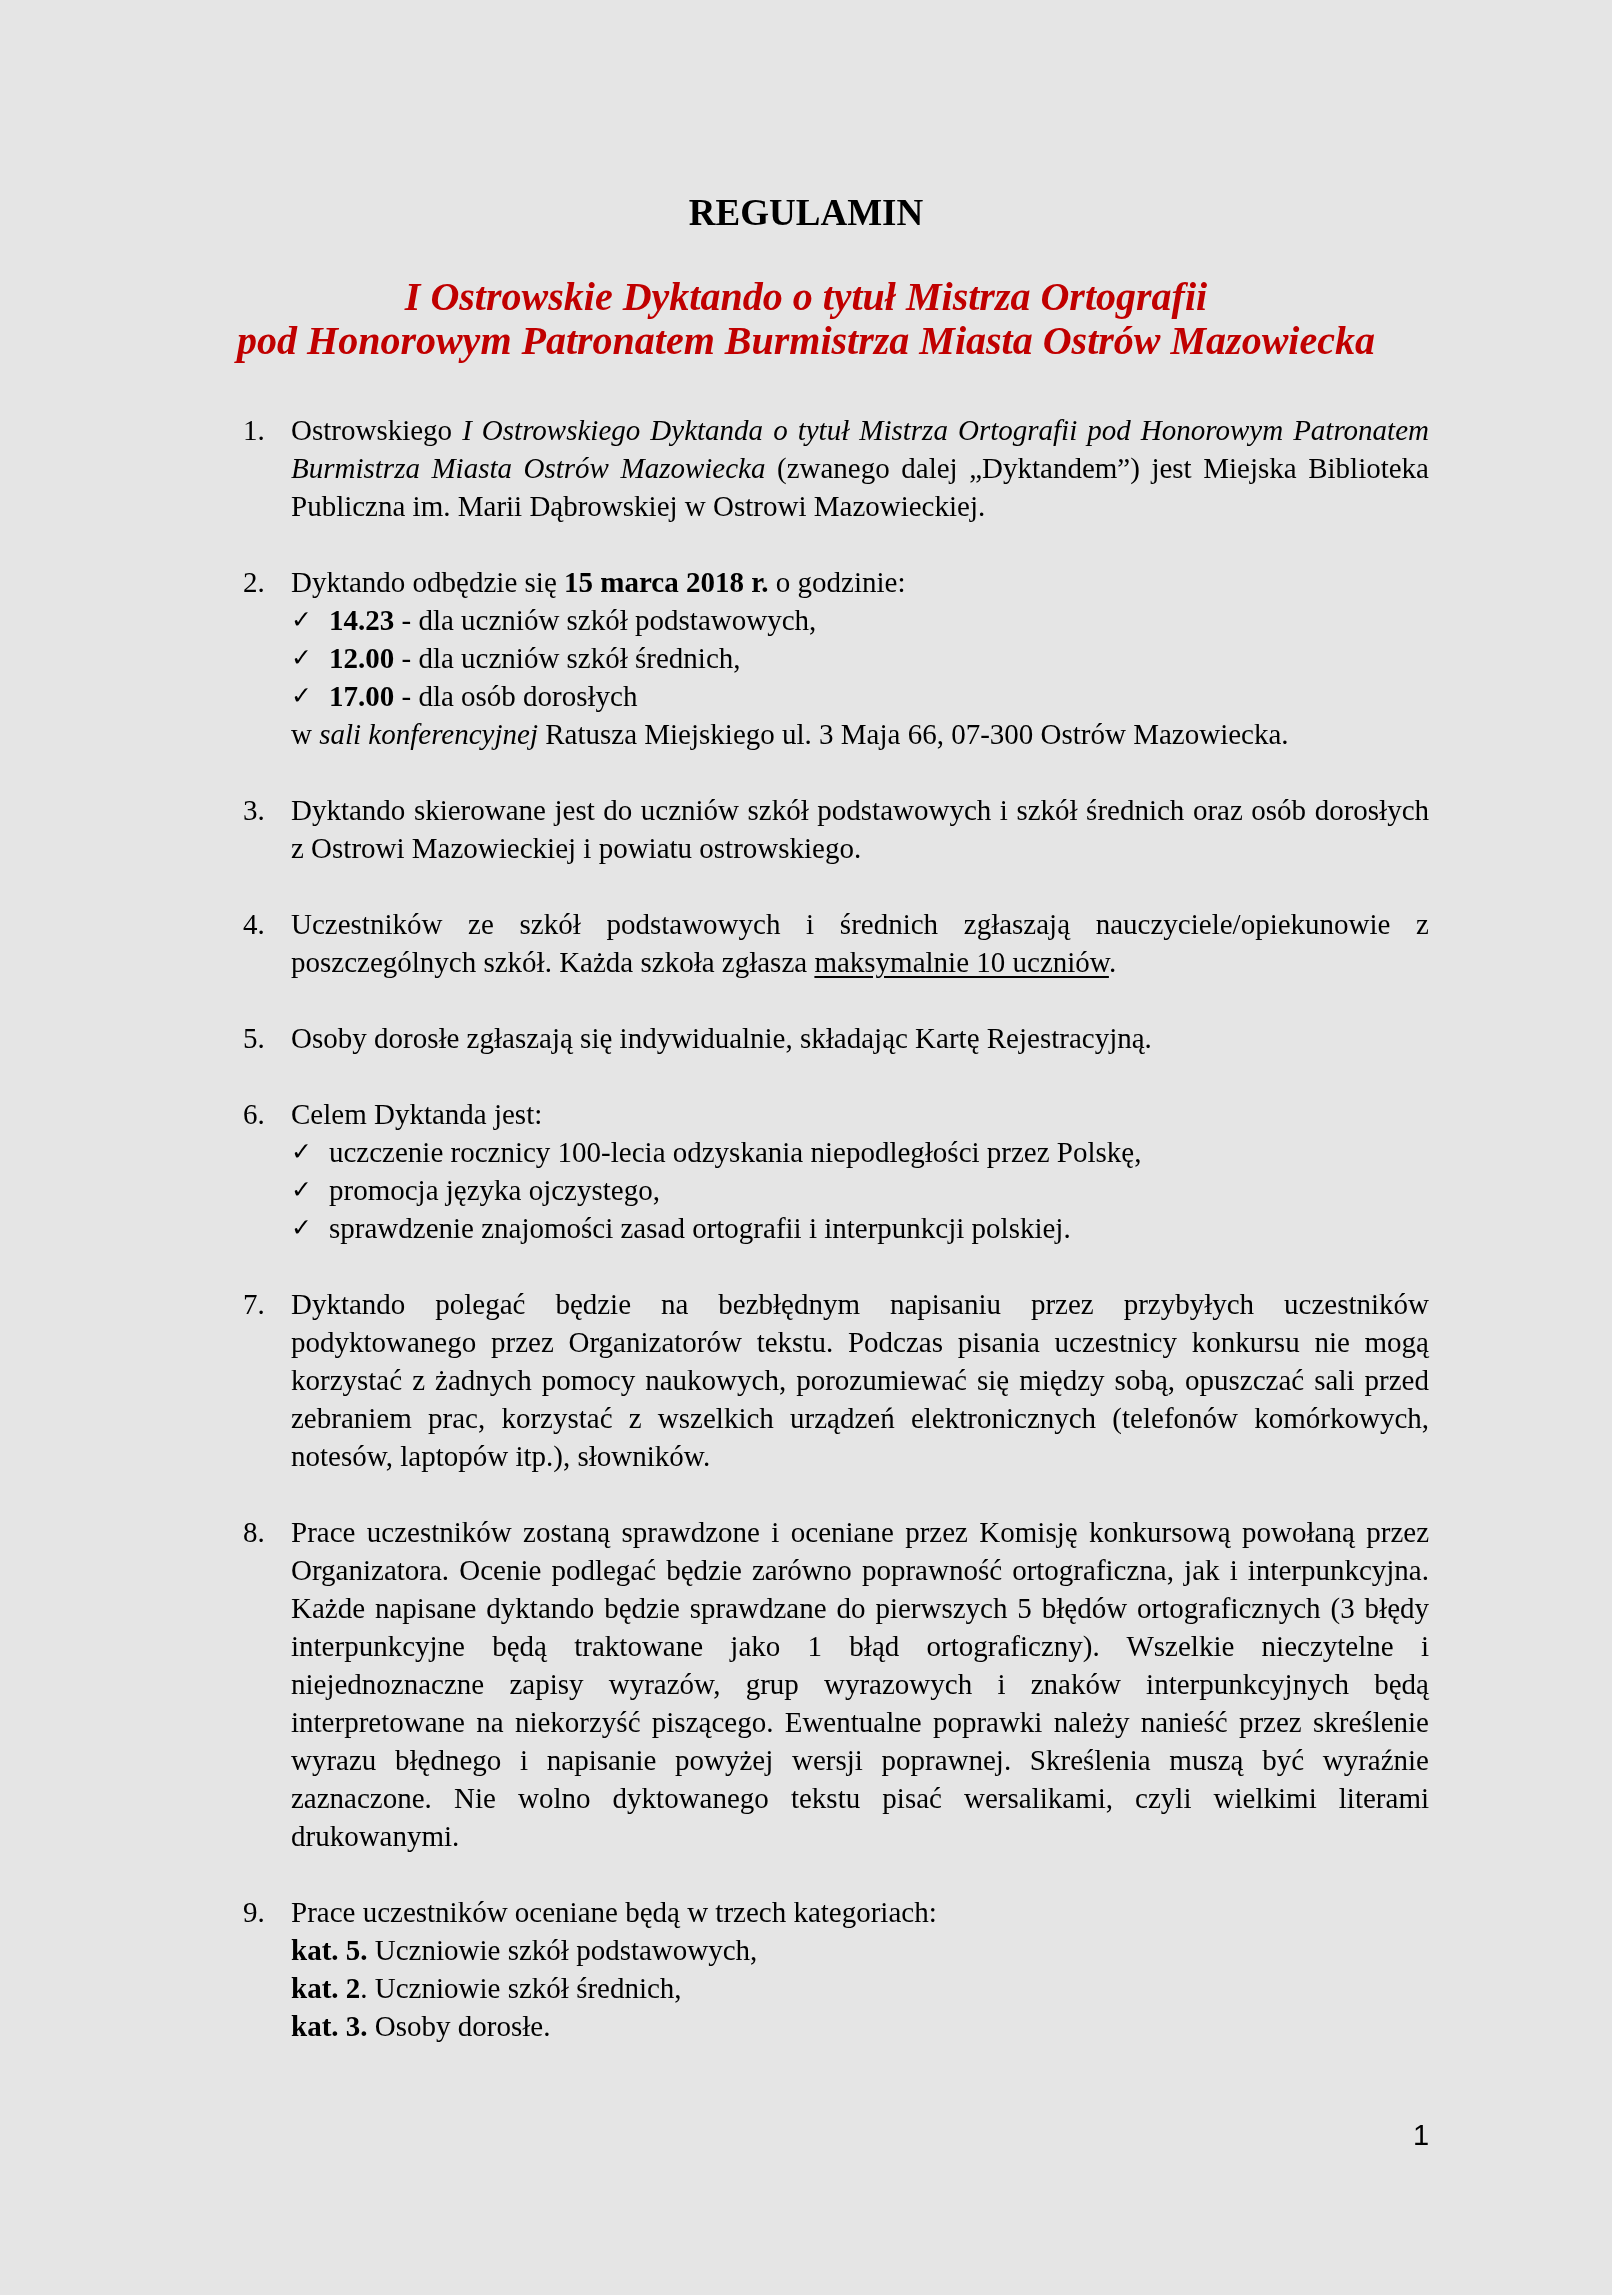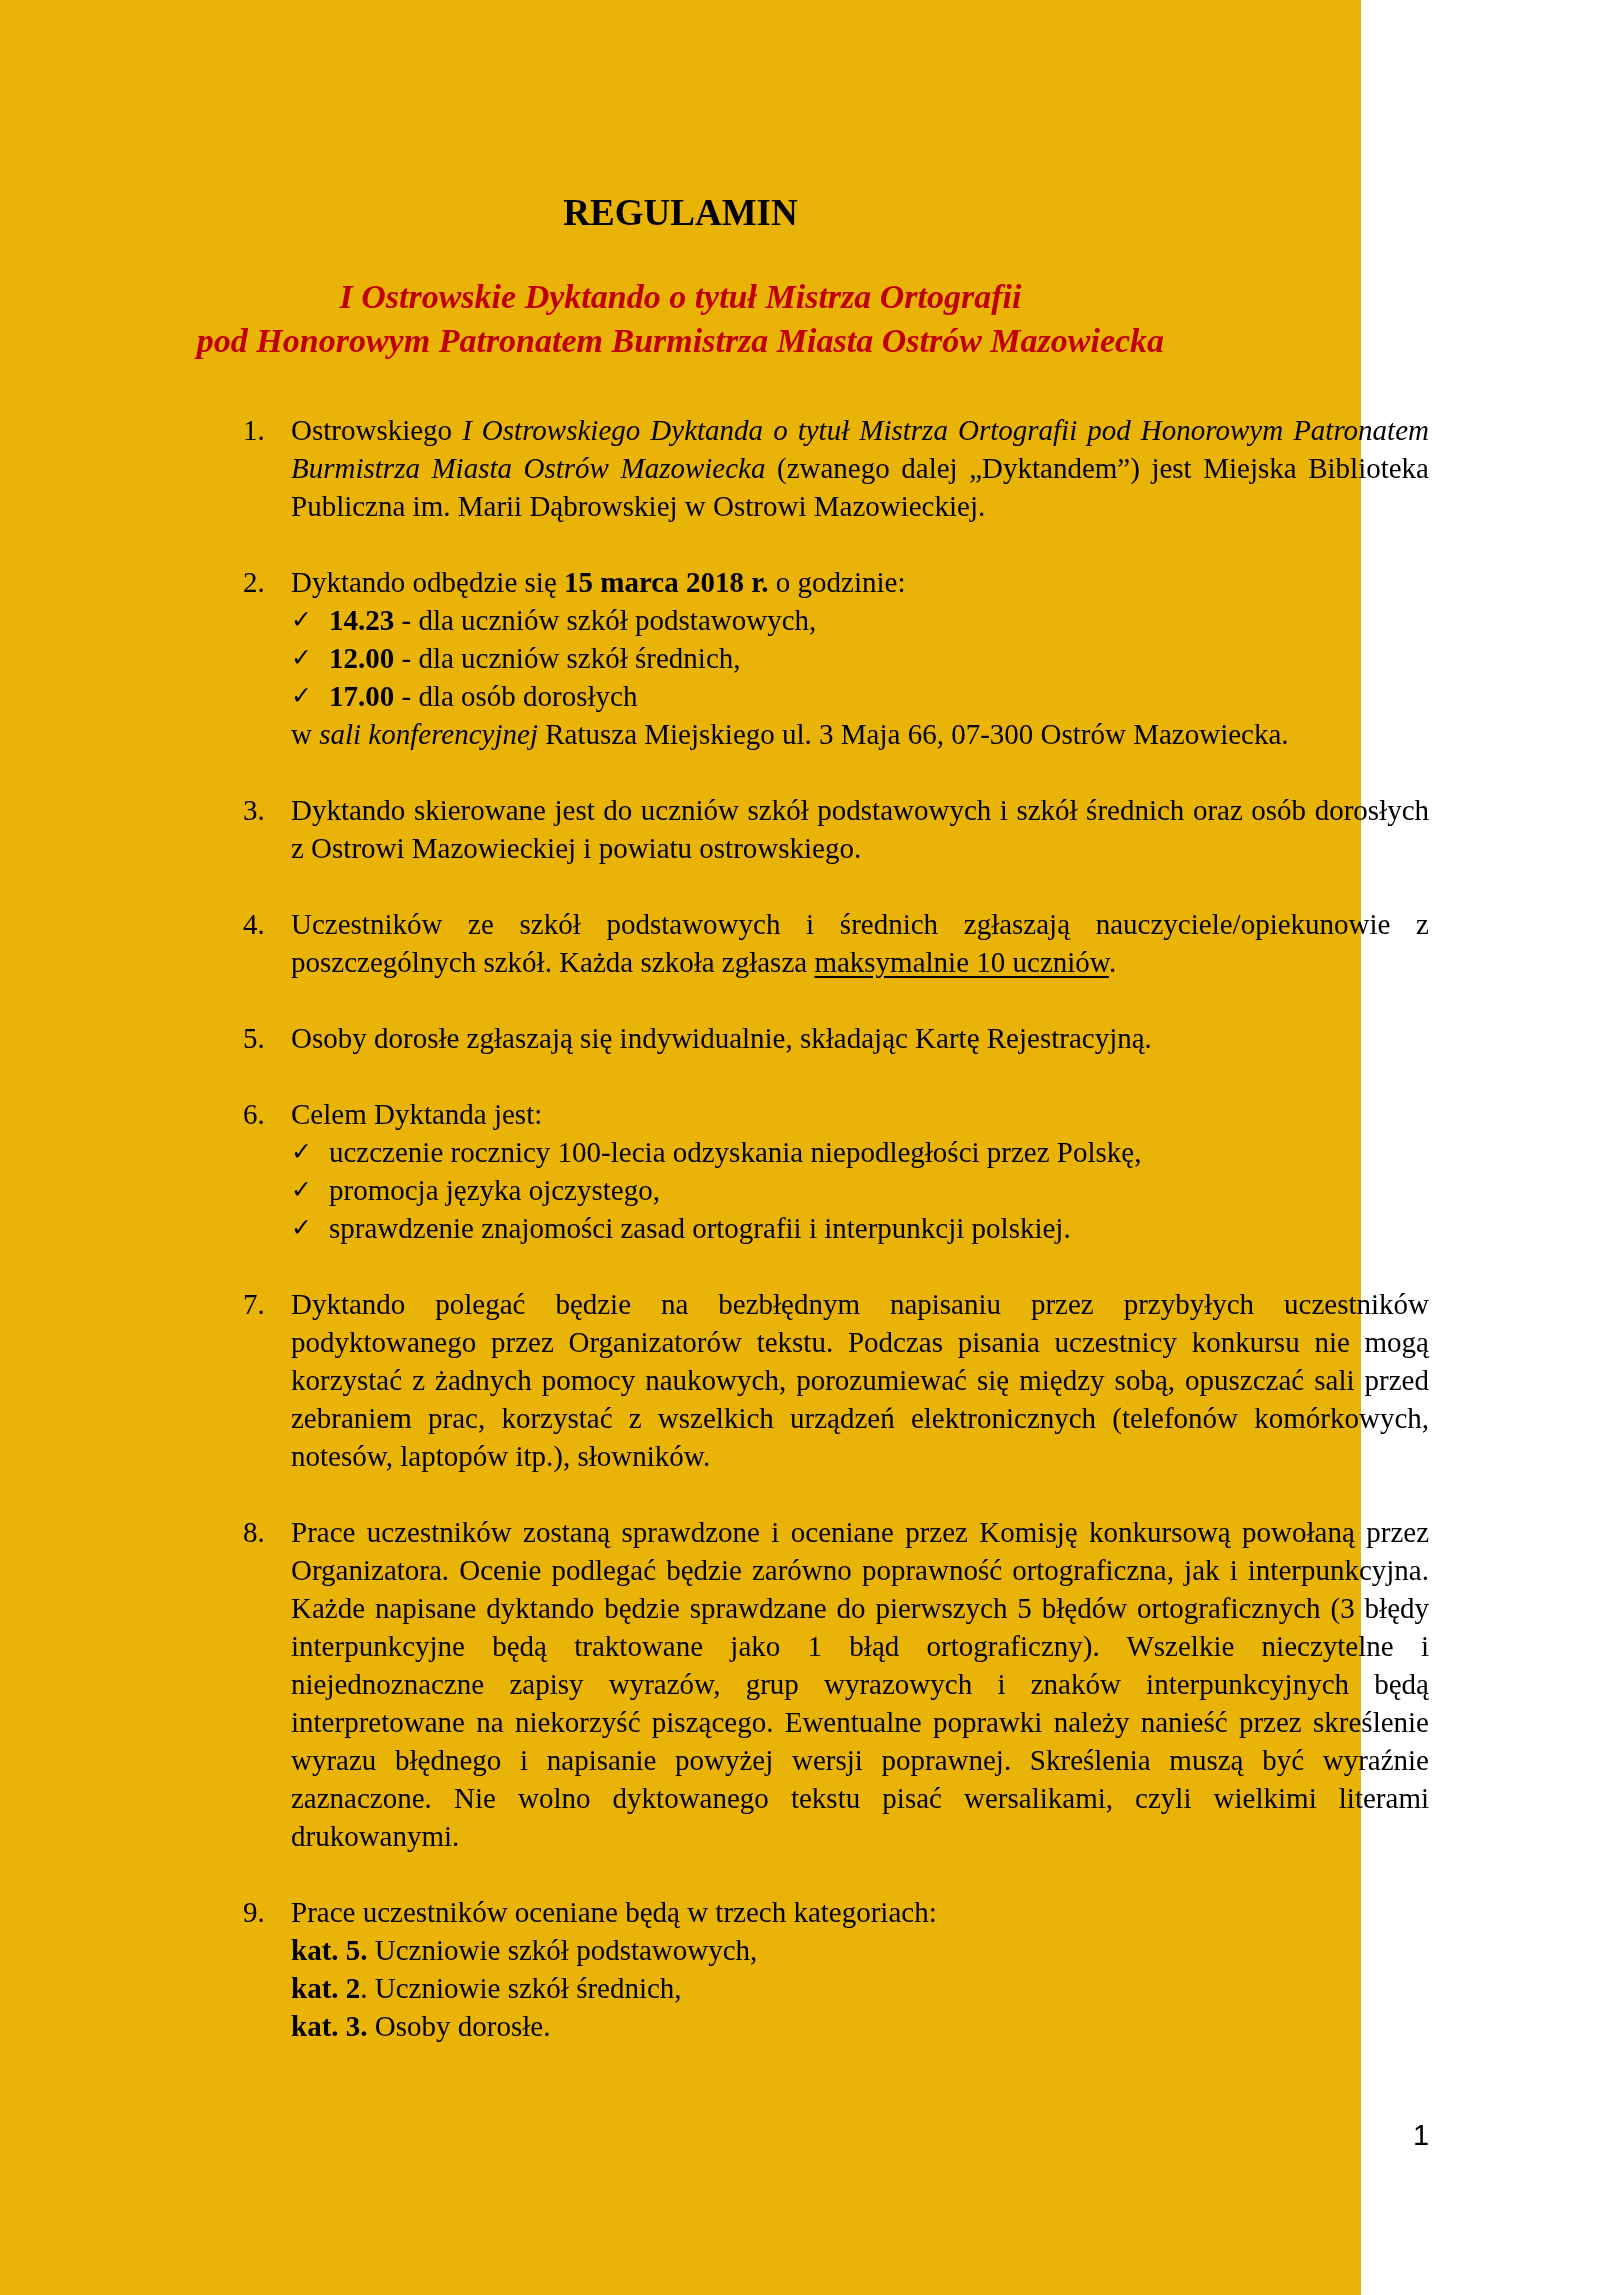--- a/index.html
+++ b/index.html
@@ -11,42 +11,42 @@
       width: 1623px;
       height: 2295px;
       position: relative;
       overflow: hidden;
       font-family: "Liberation Serif", "DejaVu Serif", serif;
       color: #000000;
     }
     .page {
       position: absolute;
       left: 0; top: 0;
-      width: 1361px;
+      width: 1612px;
       height: 2295px;
-      background: #eab308;
+      background: #e5e5e5;
     }
     .title {
       position: absolute;
       left: 0; right: 0;
       top: 190px;
       text-align: center;
       font-weight: bold;
       font-size: 37px;
       line-height: 46px;
       margin: 0;
     }
     .subtitle {
       position: absolute;
       left: 0; right: 0;
       top: 275px;
       text-align: center;
       font-weight: bold;
       font-style: italic;
-      font-size: 34px;
+      font-size: 40px;
       line-height: 44px;
       color: #C00000;
       margin: 0;
     }
     .subtitle div { margin: 0; }
 
     .content {
       position: absolute;
       left: 243px;
       top: 411px;

